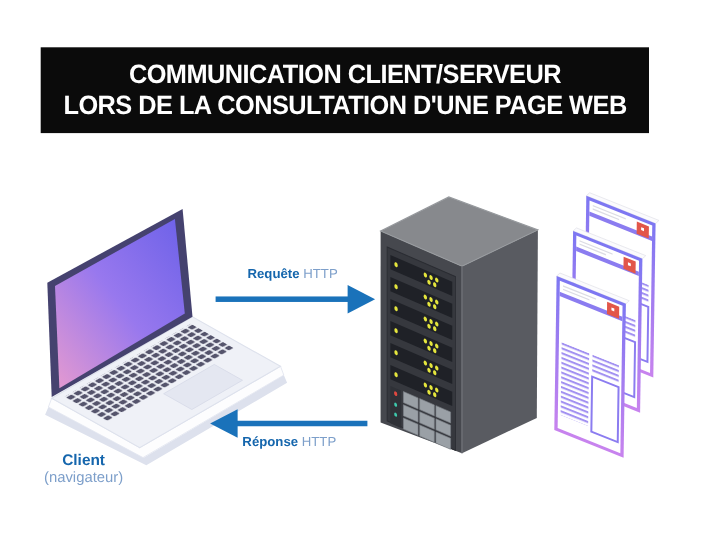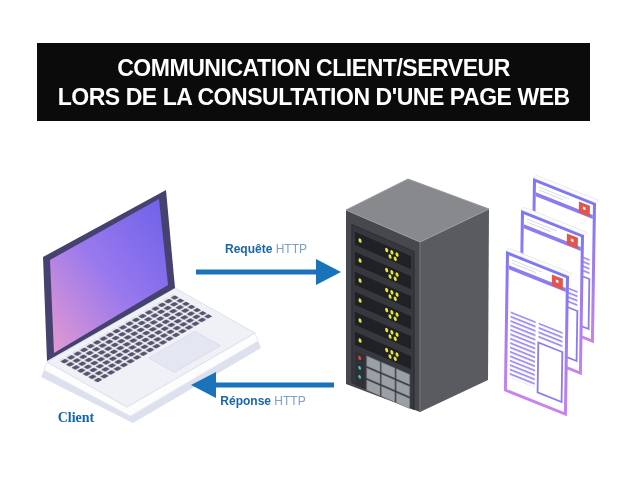--- a/index.html
+++ b/index.html
@@ -17,21 +17,21 @@
     white-space:nowrap;transform:scaleX(0.96);
   }
   .diagram-svg{position:absolute;left:0;top:0;}
   .flow-label{
     position:absolute;text-align:center;font-size:12px;font-weight:bold;
     color:#1566ad;white-space:nowrap;
   }
   .flow-label .proto{font-weight:normal;color:#7d9fca;}
   .node-label{
     position:absolute;text-align:center;font-size:14px;font-weight:bold;
-    color:#1566ad;line-height:16px;font-family:Liberation Serif, serif;
+    color:#1566ad;line-height:16px;
   }
   .node-sublabel{font-weight:normal;font-size:13.5px;color:#7d9fca;}
 </style>
 </head>
 <body>
 
 <div class="canvas">
 
   <div class="banner">
     <div class="banner-line">COMMUNICATION CLIENT/SERVEUR</div>
@@ -154,15 +154,16 @@
     <span>Requête</span>
     <span class="proto">HTTP</span>
   </div>
   <div class="flow-label" style="left:193px;top:394px;width:140px;">
     <span>Réponse</span>
     <span class="proto">HTTP</span>
   </div>
 
   <div class="node-label" style="left:16px;top:410px;width:120px;">
     <div>Client</div>
+    <div class="node-sublabel">(navigateur)</div>
   </div>
 
 </div>
 
 </body></html>

